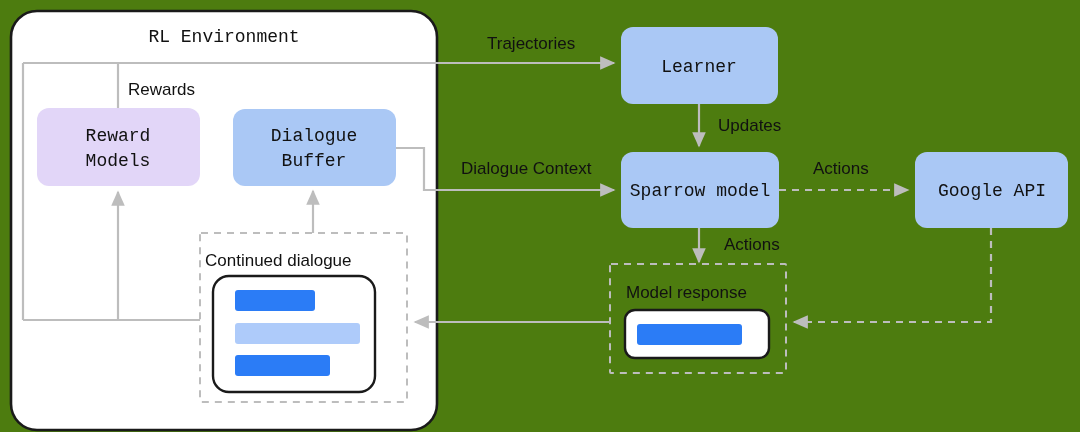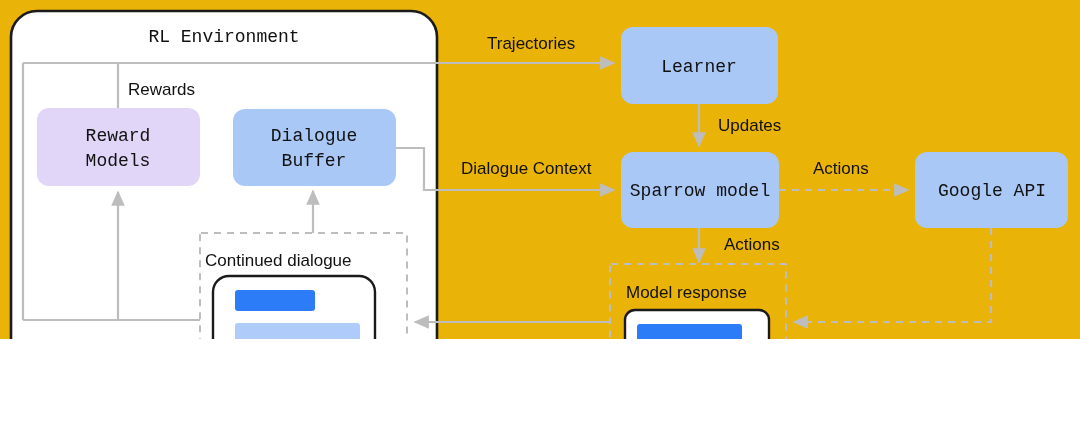--- a/index.html
+++ b/index.html
@@ -1,16 +1,16 @@
 <!DOCTYPE html>
 <html><head>
 <meta charset="utf-8">
 <style>
   html,body{margin:0;padding:0;background:#ffffff;}
-  #stage{position:relative;width:1080px;height:339px;background:#eab308;
+  #stage{position:relative;width:1080px;height:432px;background:#4d7c0f;
          font-family:"Liberation Sans",sans-serif;overflow:hidden;}
   svg{position:absolute;left:0;top:0;width:1080px;height:442px;}
   .mono{font-family:"Liberation Mono",monospace;}
   .sans{font-family:"Liberation Sans",sans-serif;}
   .boxlabel{font-size:18px;fill:#111111;}
   .edgelabel{font-size:17px;fill:#111111;}
   .grouplabel{font-size:17px;fill:#111111;}
   .titlelabel{font-size:18px;fill:#111111;}
 </style>
 </head>

